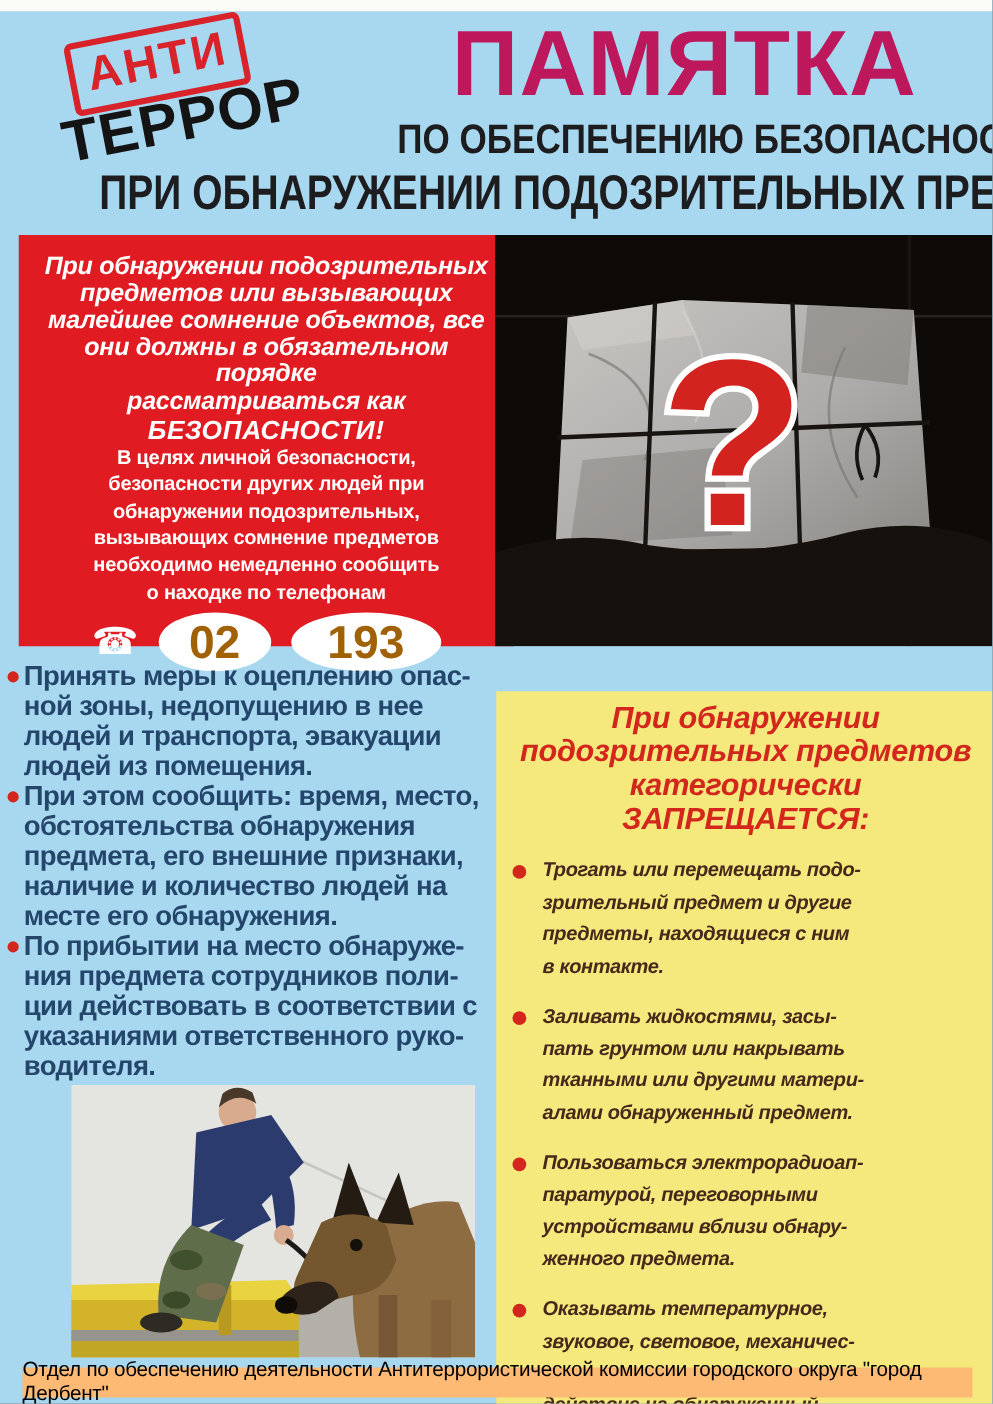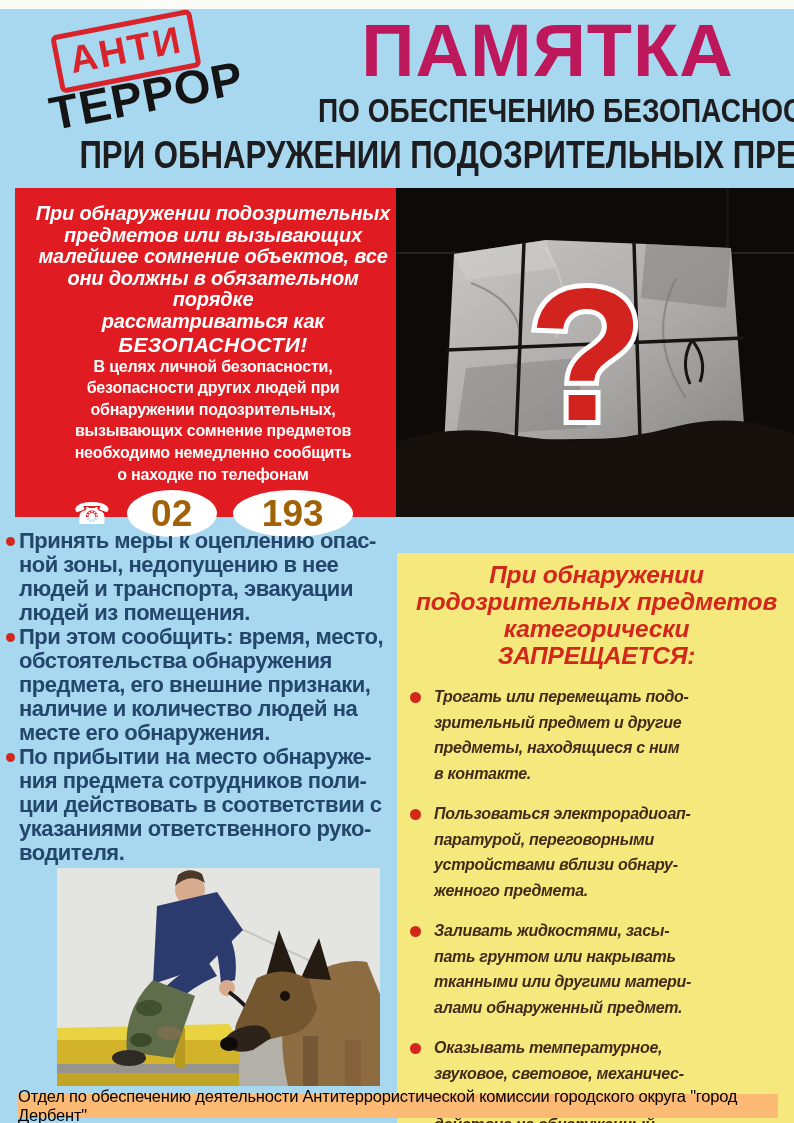--- a/index.html
+++ b/index.html
@@ -240,31 +240,31 @@
     <ul>
       <li>
         <span class="dot"></span>
         <span class="pre">Трогать или перемещать подо-
 зрительный предмет и другие
 предметы, находящиеся с ним
 в контакте.</span>
       </li>
       <li>
         <span class="dot"></span>
+        <span class="pre">Заливать жидкостями, засы-
+пать грунтом или накрывать
+тканными или другими матери-
+алами обнаруженный предмет.</span>
+      </li>
+      <li>
+        <span class="dot"></span>
         <span class="pre">Пользоваться электрорадиоап-
 паратурой, переговорными
 устройствами вблизи обнару-
 женного предмета.</span>
-      </li>
-      <li>
-        <span class="dot"></span>
-        <span class="pre">Заливать жидкостями, засы-
-пать грунтом или накрывать
-тканными или другими матери-
-алами обнаруженный предмет.</span>
       </li>
       <li>
         <span class="dot"></span>
         <span class="pre">Оказывать температурное,
 звуковое, световое, механичес-
 кое и электромагнитное воз-
 действие на обнаруженный
 предмет.</span>
       </li>
     </ul>

